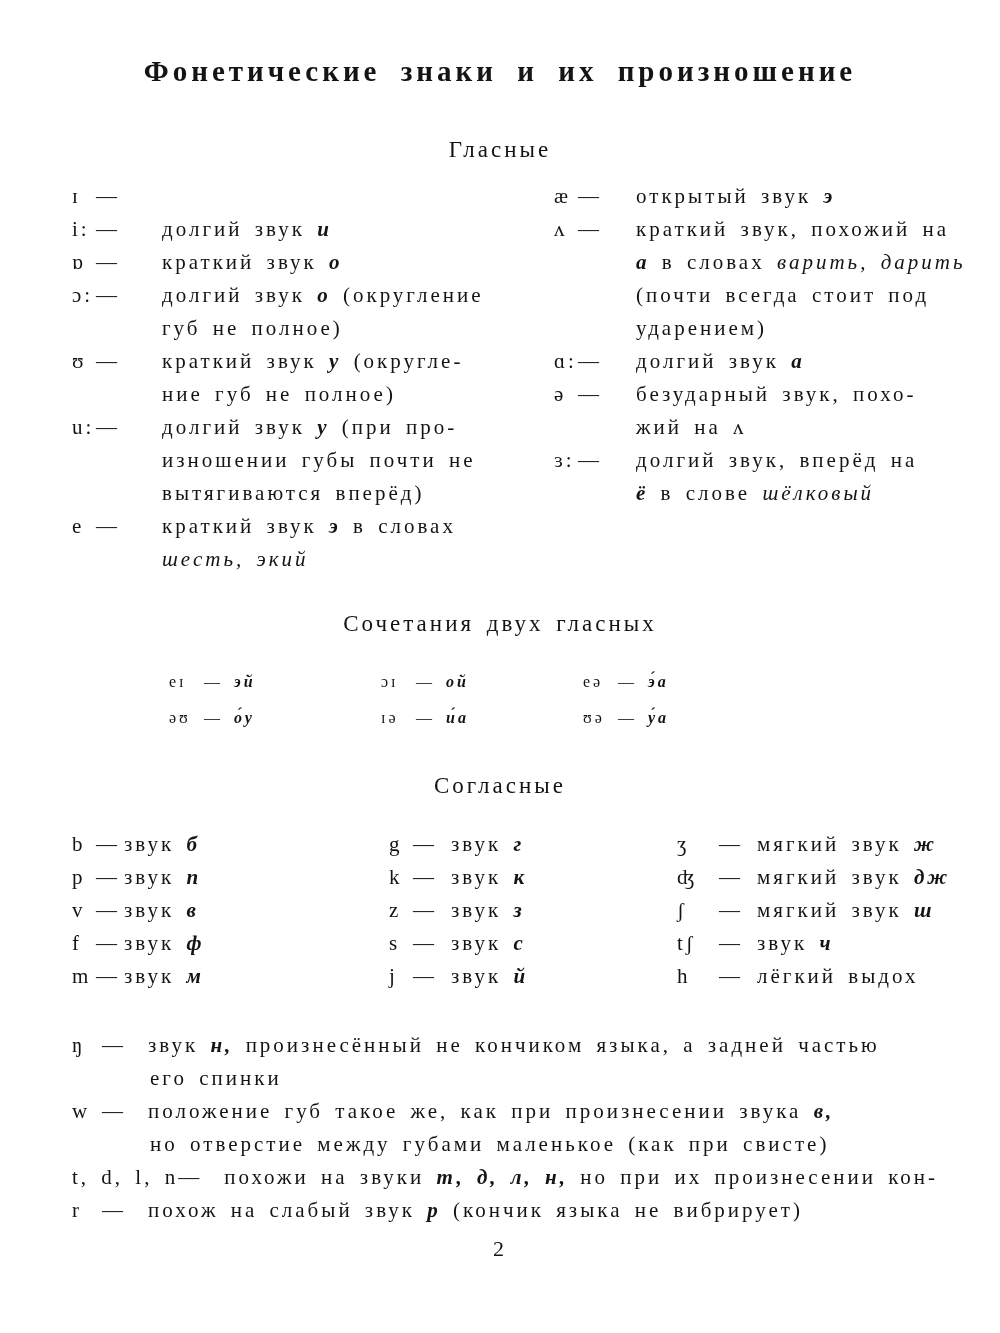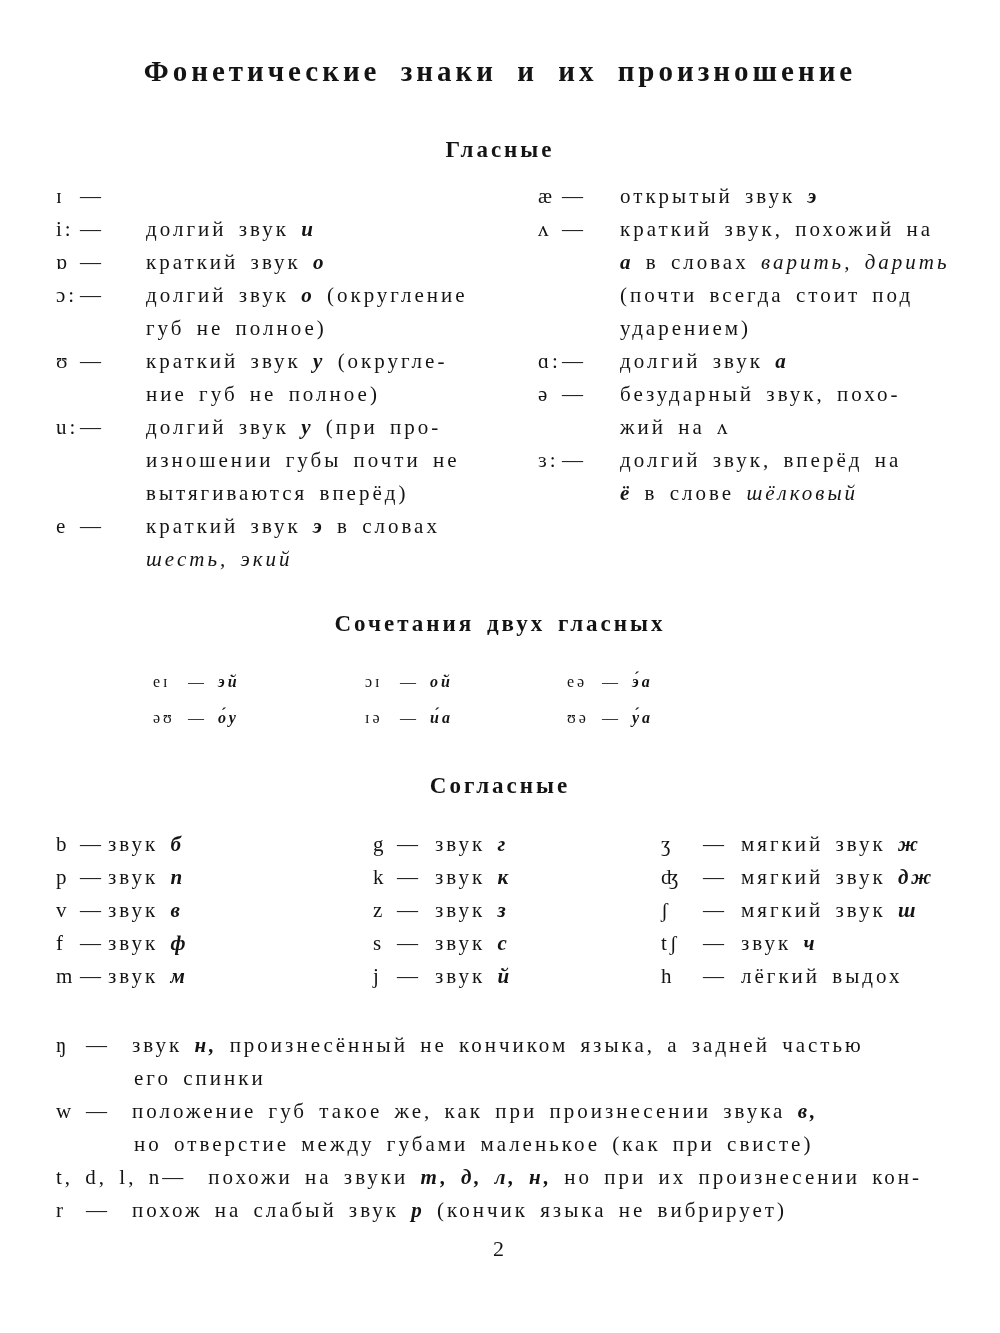--- a/index.html
+++ b/index.html
@@ -2,30 +2,30 @@
 <html><head>
 <meta charset="utf-8">
 <style>
   html, body { margin: 0; padding: 0; overflow: hidden; }
   body {
     width: 1000px; height: 1333px;
     background: #ffffff; color: #141414;
     font-family: "Liberation Serif", "DejaVu Serif", serif;
     font-size: 21px; letter-spacing: 3px; word-spacing: 4px;
   }
-  .page { padding: 0 56px; }
+  .page { padding: 0 72px; }
 
   .title {
     margin: 54px 0 0; text-align: center;
     font-size: 29px; line-height: 34px; font-weight: 700;
     letter-spacing: 4px; word-spacing: 9px;
   }
   .section-heading {
     margin: 0; text-align: center;
-    font-size: 23px; line-height: 28px; font-weight: 700;
+    font-size: 23px; line-height: 28px; font-weight: 400;
     letter-spacing: 3px;
   }
   .sh-vowels { margin-top: 48px; }
   .sh-diph   { margin-top: 34px; }
   .sh-cons   { margin-top: 36px; }
 
   .vowels {
     display: grid; grid-template-columns: 445px 1fr; column-gap: 37px;
     margin-top: 16px; line-height: 33px;
   }

